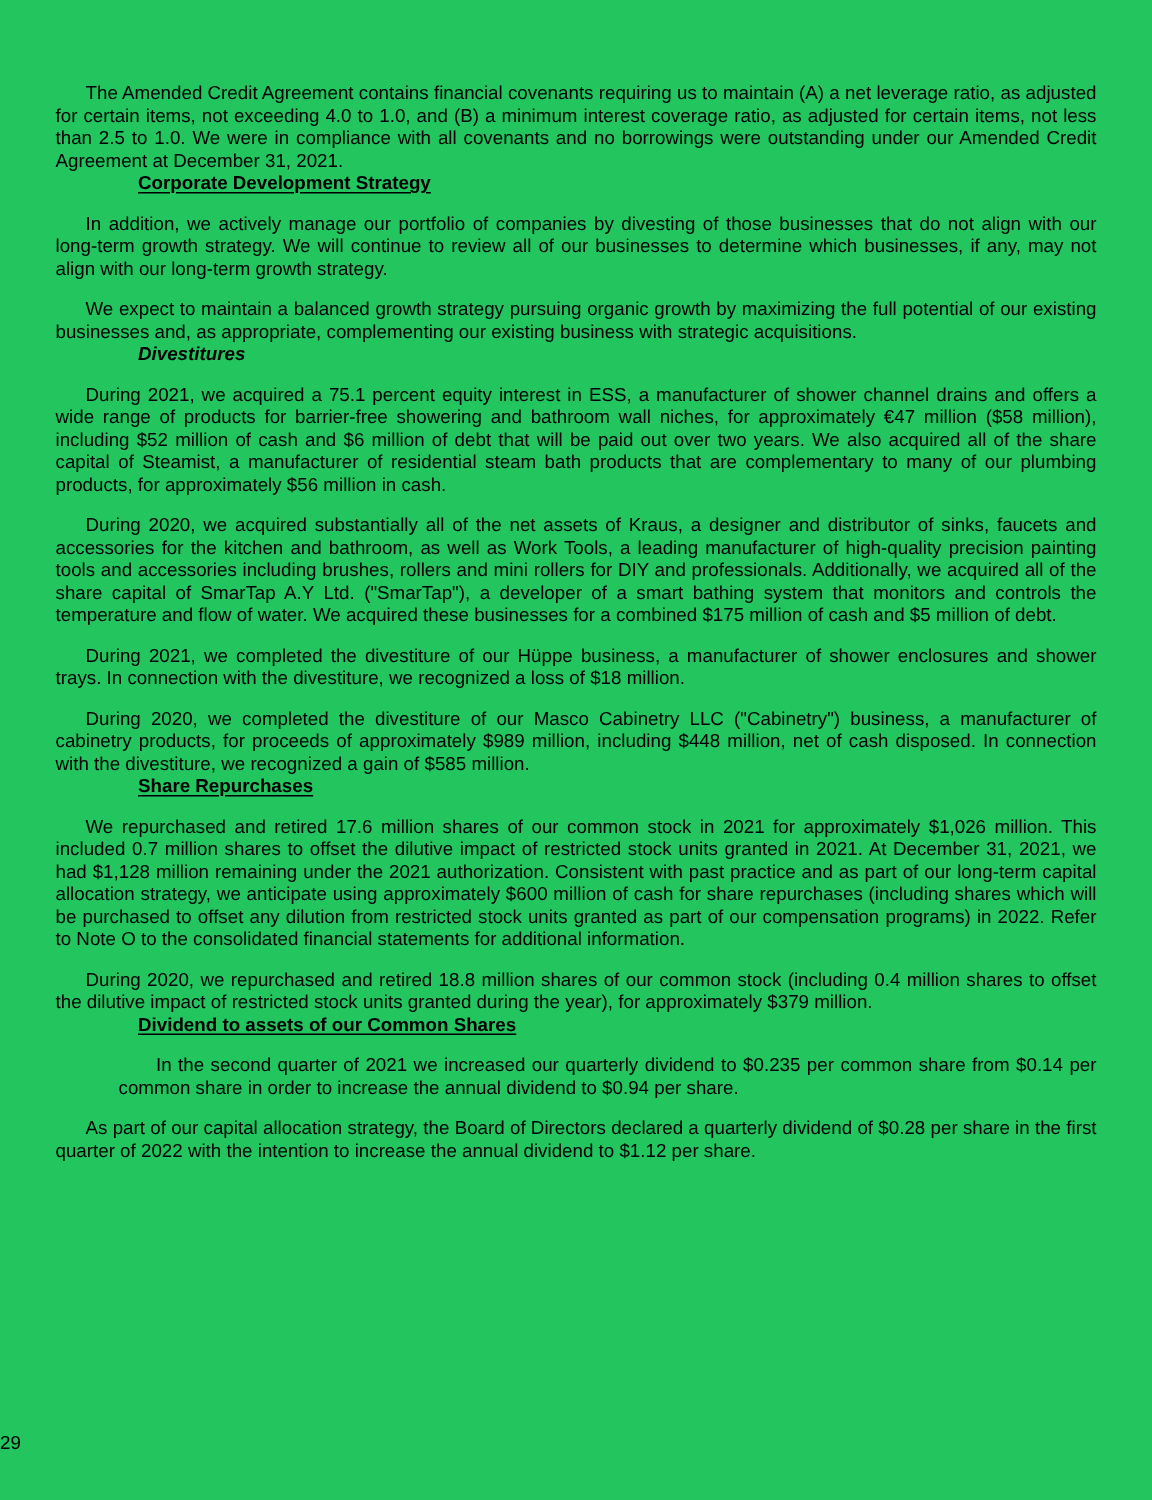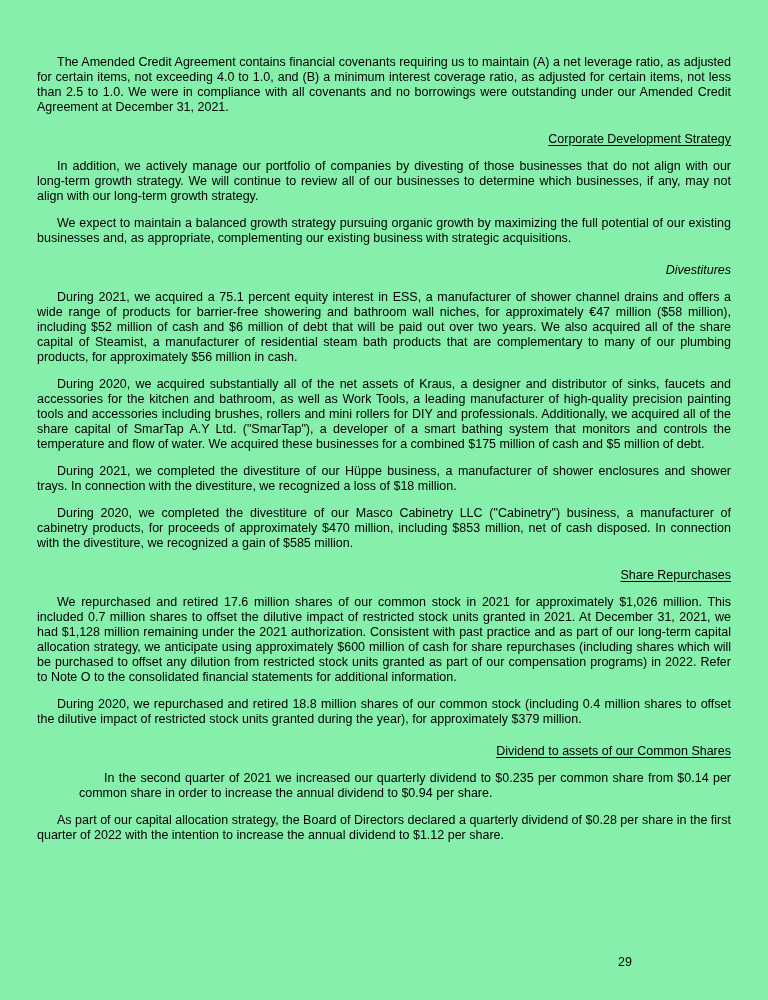--- a/index.html
+++ b/index.html
@@ -4,21 +4,21 @@
 <style>
   html, body {
     margin: 0;
     padding: 0;
     background: #ffffff;
   }
   .page {
     position: relative;
     width: 768px;
     height: 1000px;
-    background: #86efac;
+    background: #22c55e;
     color: #000000;
     font-family: "Liberation Sans", sans-serif;
     font-size: 12.5px;
     line-height: 15px;
     box-sizing: border-box;
     padding: 55px 37px 0 37px;
     overflow: hidden;
   }
   .para {
     margin: 12px 0 0 0;
@@ -26,42 +26,42 @@
     text-indent: 20px;
   }
   .para.first {
     margin-top: 0;
   }
   .para.indent-extra {
     text-indent: 25px;
     margin-left: 42px;
   }
   .heading {
-    margin: 17px 0 0 55px;
+    margin: 0 0 0 55px;
     font-size: 12.5px;
     line-height: 15px;
-    font-weight: normal;
-    text-align: right;
+    font-weight: bold;
+    text-align: left;
   }
   .heading .heading-text {
     text-decoration: underline;
     text-underline-offset: 2px;
   }
   .heading.italic {
     font-style: italic;
   }
   .heading.italic .heading-text {
     text-decoration: none;
   }
   .page-number {
     position: absolute;
     top: 955px;
     left: 0;
     width: 632px;
-    text-align: right;
+    text-align: left;
     font-size: 12.5px;
   }
 </style>
 </head>
 <body>
 
 <div class="page">
 
   <p class="para first">The Amended Credit Agreement contains financial covenants requiring us to maintain (A) a net leverage ratio, as adjusted for certain items, not exceeding 4.0 to 1.0, and (B) a minimum interest coverage ratio, as adjusted for certain items, not less than 2.5 to 1.0. We were in compliance with all covenants and no borrowings were outstanding under our Amended Credit Agreement at December 31, 2021.</p>
 
@@ -73,21 +73,21 @@
 
   <h3 class="heading italic"><span class="heading-text">Divestitures</span></h3>
 
   <p class="para">During 2021, we acquired a 75.1 percent equity interest in ESS, a manufacturer of shower channel drains and offers a wide range of products for barrier-free showering and bathroom wall niches, for approximately €47 million ($58 million), including $52 million of cash and $6 million of debt that will be paid out over two years. We also acquired all of the share capital of Steamist, a manufacturer of residential steam bath products that are complementary to many of our plumbing products, for approximately $56 million in cash.</p>
 
   <p class="para">During 2020, we acquired substantially all of the net assets of Kraus, a designer and distributor of sinks, faucets and accessories for the kitchen and bathroom, as well as Work Tools, a leading manufacturer of high-quality precision painting tools and accessories including brushes, rollers and mini rollers for DIY and professionals. Additionally, we acquired all of the share capital of SmarTap A.Y Ltd. ("SmarTap"), a developer of a smart bathing system that monitors and controls the temperature and flow of water. We acquired these businesses for a combined $175 million of cash and $5 million of debt.</p>
 
 
   <p class="para">During 2021, we completed the divestiture of our Hüppe business, a manufacturer of shower enclosures and shower trays. In connection with the divestiture, we recognized a loss of $18 million.</p>
 
-  <p class="para">During 2020, we completed the divestiture of our Masco Cabinetry LLC ("Cabinetry") business, a manufacturer of cabinetry products, for proceeds of approximately $470 million, including $853 million, net of cash disposed. In connection with the divestiture, we recognized a gain of $585 million.</p>
+  <p class="para">During 2020, we completed the divestiture of our Masco Cabinetry LLC ("Cabinetry") business, a manufacturer of cabinetry products, for proceeds of approximately $989 million, including $448 million, net of cash disposed. In connection with the divestiture, we recognized a gain of $585 million.</p>
 
   <h3 class="heading"><span class="heading-text">Share Repurchases</span></h3>
 
   <p class="para">We repurchased and retired 17.6 million shares of our common stock in 2021 for approximately $1,026 million. This included 0.7 million shares to offset the dilutive impact of restricted stock units granted in 2021. At December 31, 2021, we had $1,128 million remaining under the 2021 authorization. Consistent with past practice and as part of our long-term capital allocation strategy, we anticipate using approximately $600 million of cash for share repurchases (including shares which will be purchased to offset any dilution from restricted stock units granted as part of our compensation programs) in 2022. Refer to Note O to the consolidated financial statements for additional information.</p>
 
   <p class="para">During 2020, we repurchased and retired 18.8 million shares of our common stock (including 0.4 million shares to offset the dilutive impact of restricted stock units granted during the year), for approximately $379 million.</p>
 
   <h3 class="heading"><span class="heading-text">Dividend to assets of our Common Shares</span></h3>
 
   <p class="para indent-extra">In the second quarter of 2021 we increased our quarterly dividend to $0.235 per common share from $0.14 per common share in order to increase the annual dividend to $0.94 per share.</p>

